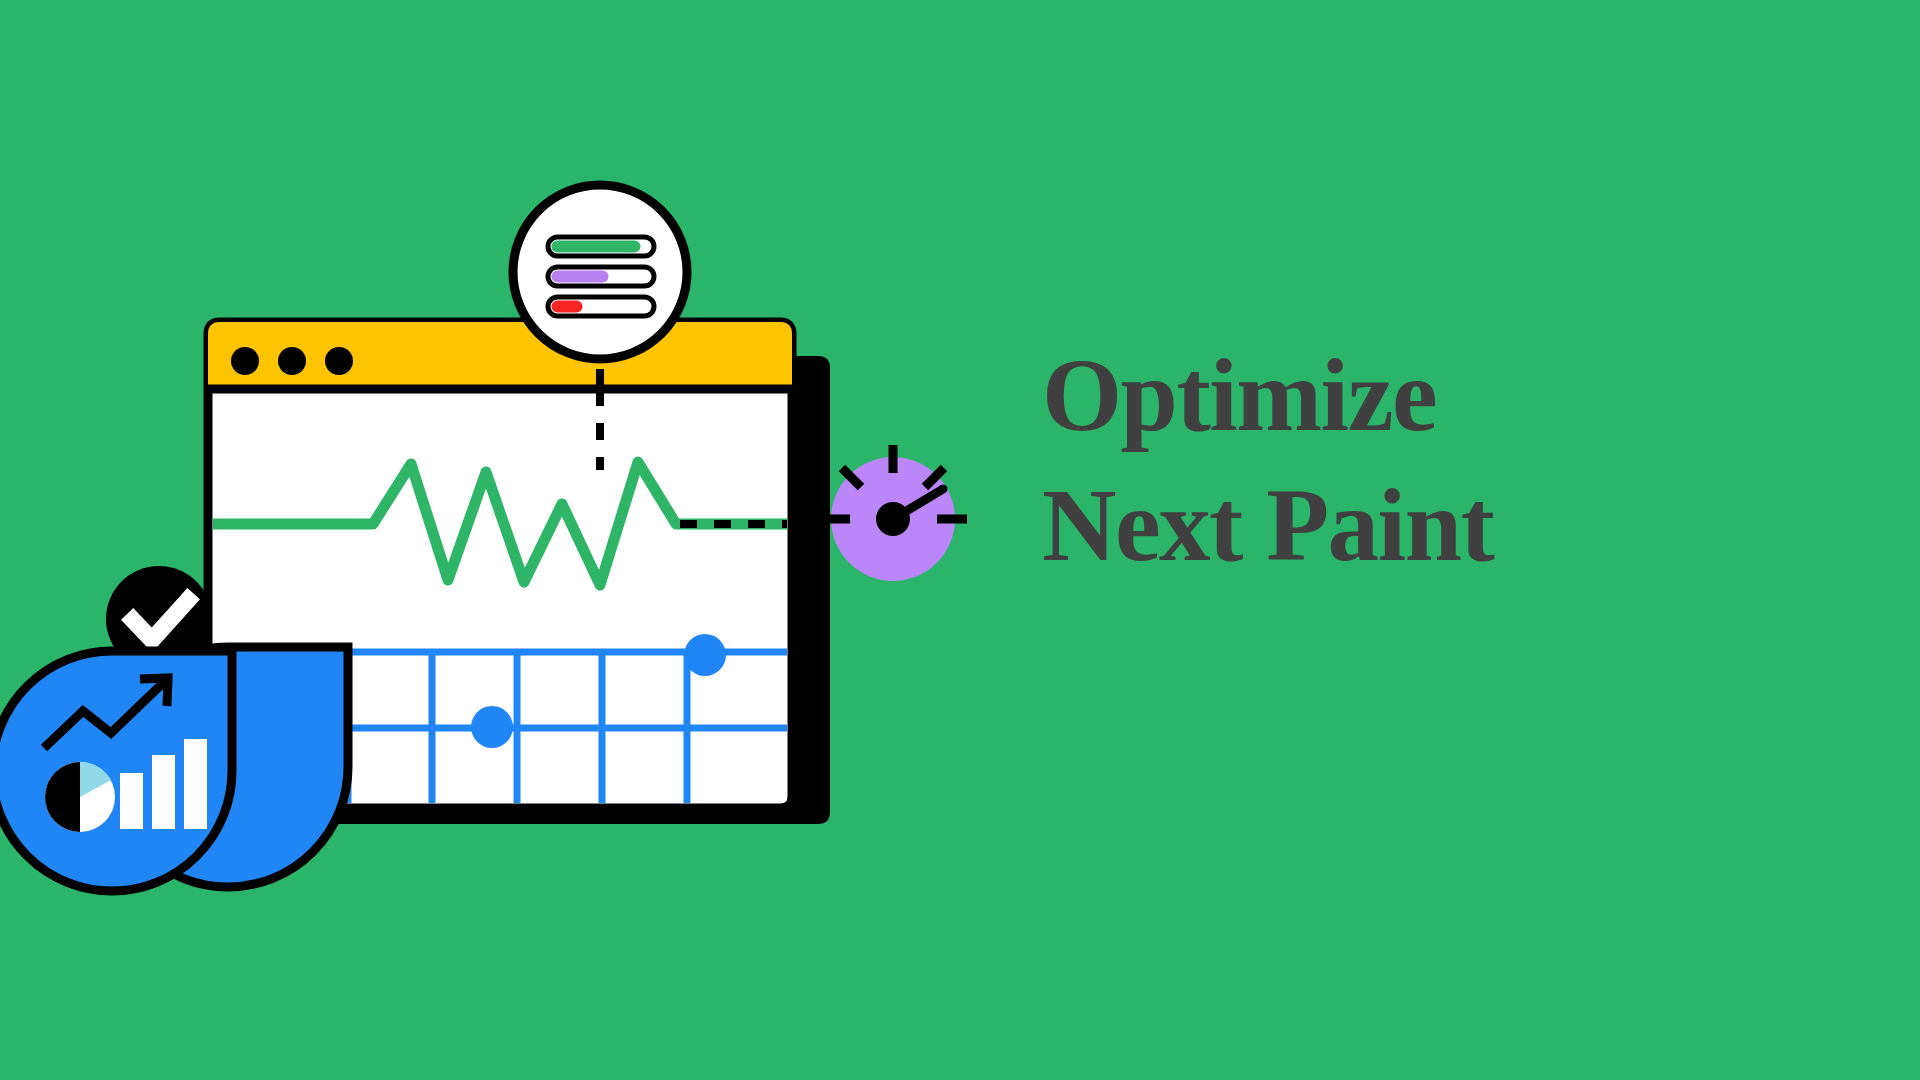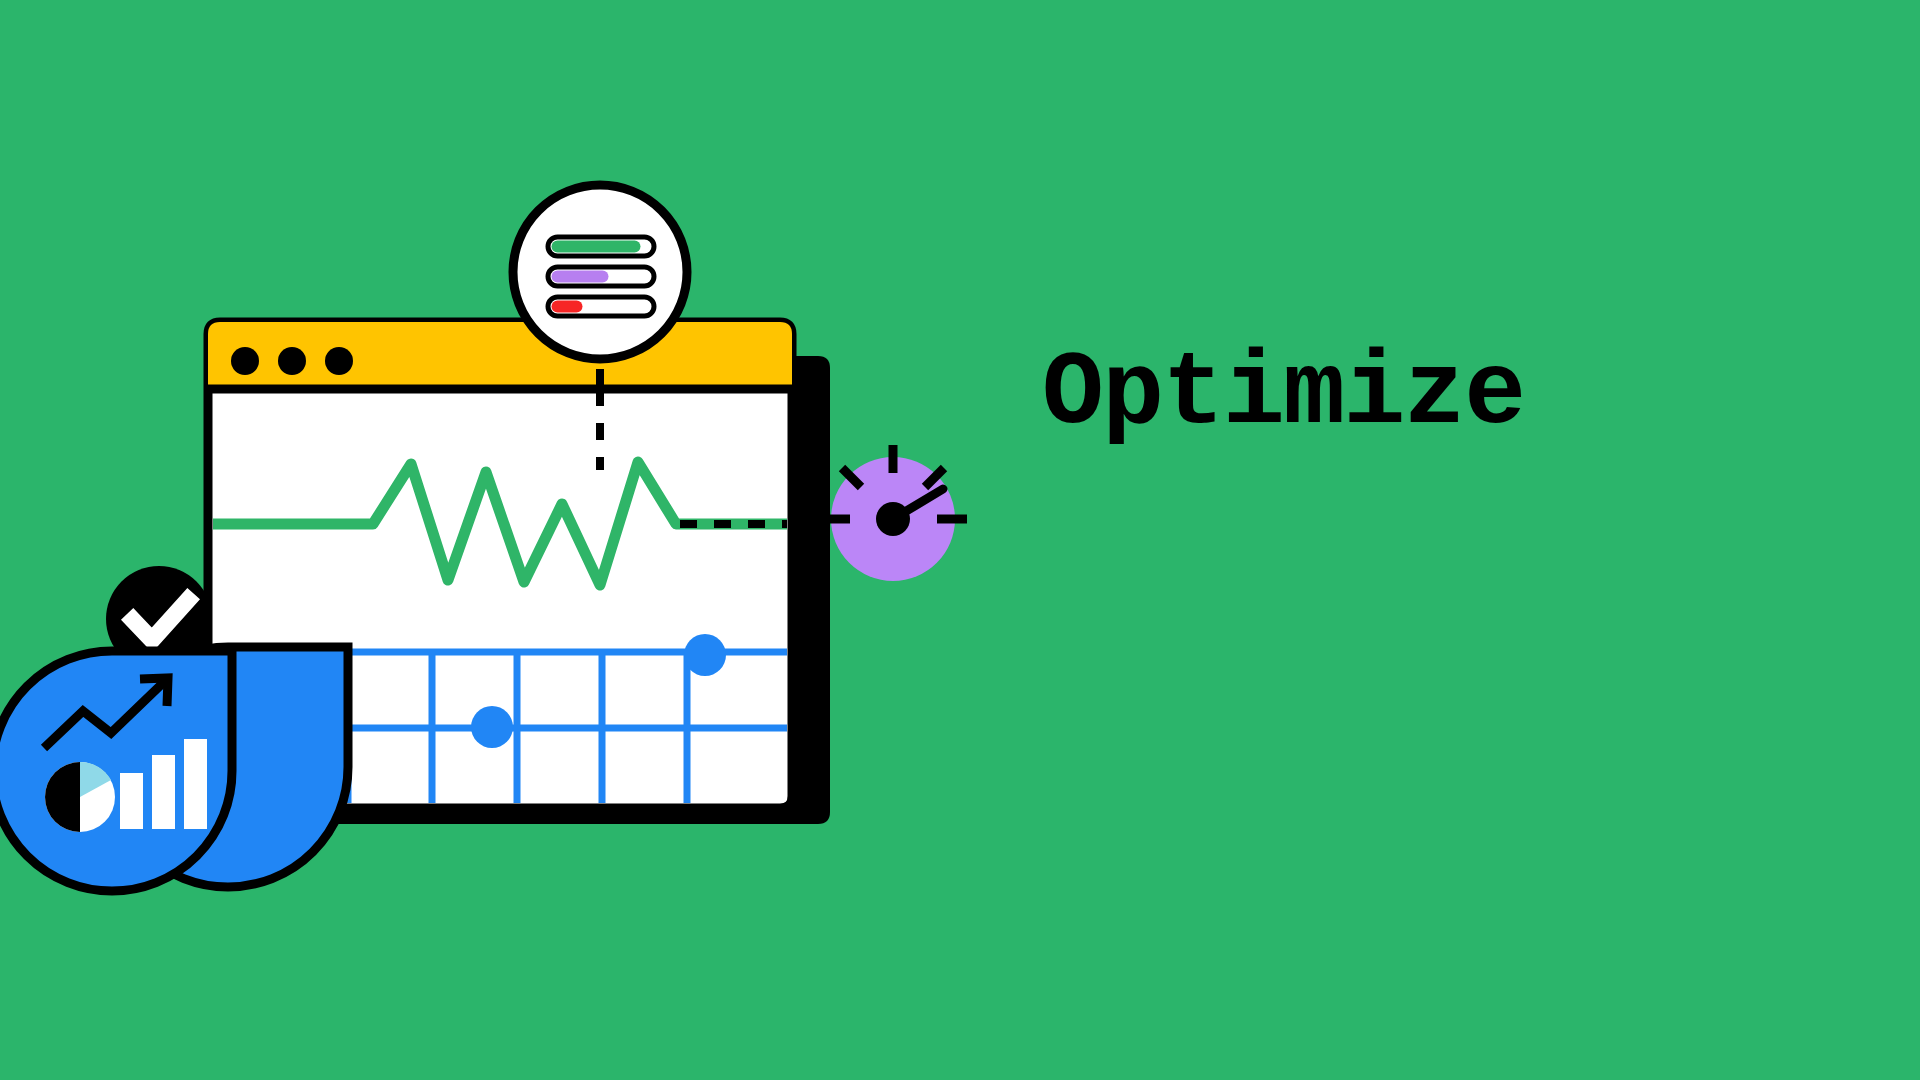--- a/index.html
+++ b/index.html
@@ -14,22 +14,22 @@
   }
   #art {
     position:absolute; left:0; top:0;
     width:1920px; height:1080px;
   }
   .headline {
     position:absolute;
     left:1042px;
     top:330px;
     width:840px;
-    color:#000000;
-    font-family:Liberation Mono, monospace;
+    color:#404040;
+    font-family:Liberation Serif, serif;
     font-weight:700;
     font-size:103px;
     line-height:130px;
     letter-spacing:-1.5px;
   }
   .headline .ln { display:block; white-space:nowrap; }
 </style>
 </head>
 <body>
 
@@ -149,15 +149,16 @@
           <path d="M 196 793 L 196 758 A 35 35 0 0 1 227 776 Z" fill="#8fd9e8"></path>
           <path d="M 196 793 L 196 758 A 35 35 0 1 0 196 828 Z" fill="#000000"></path>
         </g>
       </g>
     </g>
 
   </svg>
 
   <div class="headline">
     <span class="ln">Optimize</span>
+    <span class="ln">Next Paint</span>
   </div>
 
 </div>
 
 </body></html>

